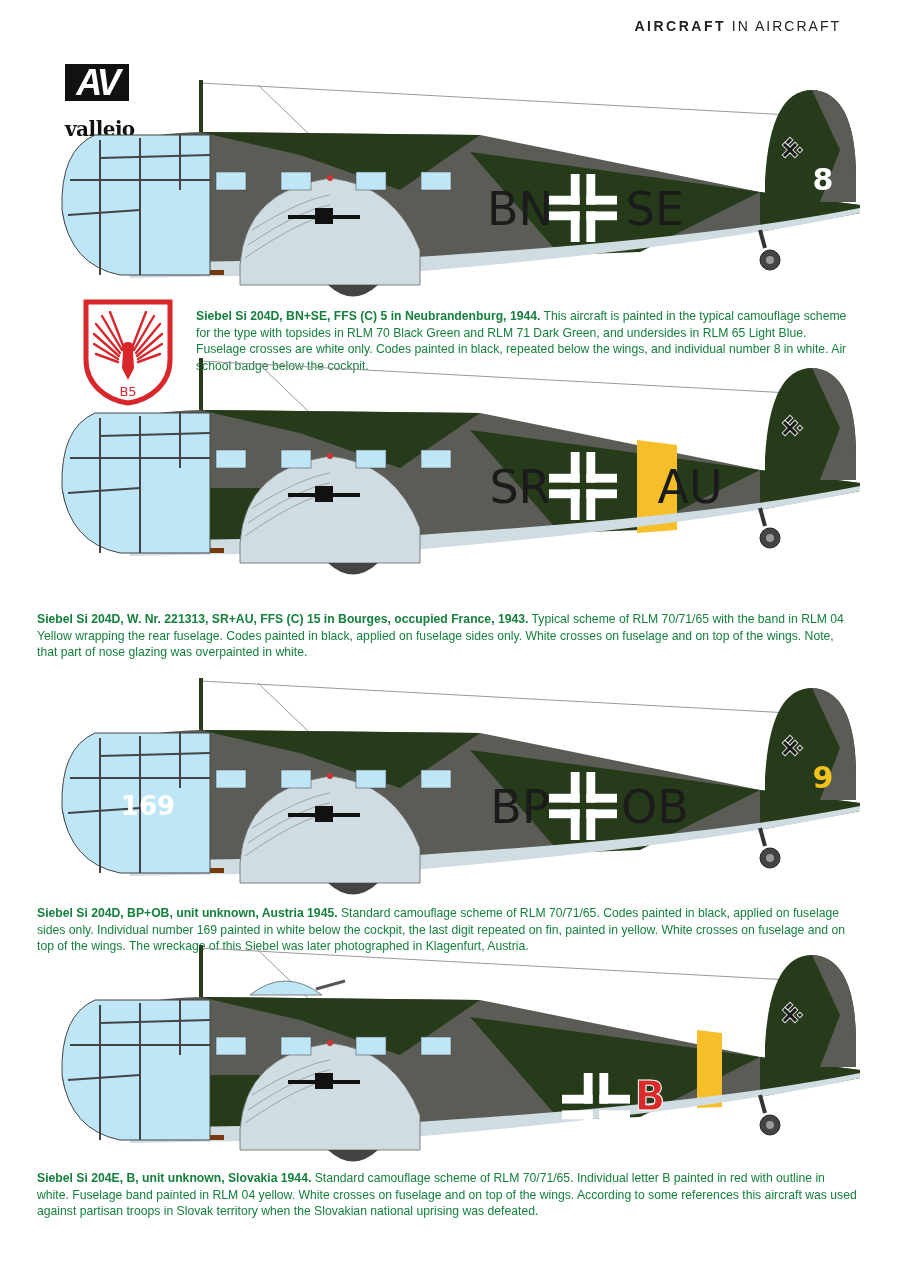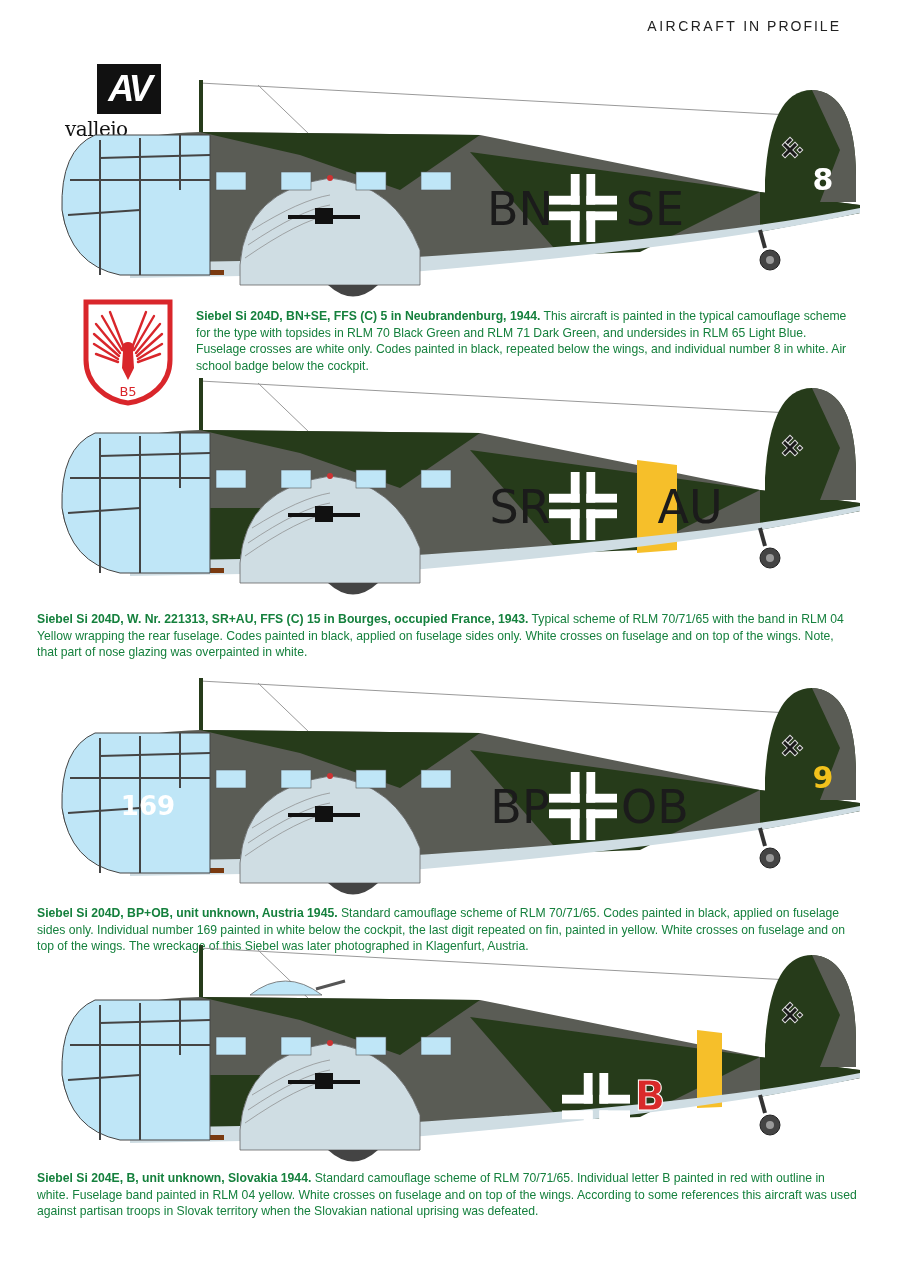--- a/index.html
+++ b/index.html
@@ -1,33 +1,33 @@
 <!DOCTYPE html>
 <html><head>
 <meta charset="utf-8">
 <style>
   html, body { margin:0; padding:0; background:#ffffff; }
   body { width:905px; height:1280px; position:relative; overflow:hidden; font-family:"Liberation Sans", sans-serif; color:#1a1a1a; }
   .header { position:absolute; top:18px; right:64px; font-size:14px; letter-spacing:2px; color:#222; }
-  .header b { font-weight:normal; letter-spacing:2.5px; }
+  .header b { font-weight:bold; letter-spacing:2.5px; }
   .logo { position:absolute; left:65px; top:64px; width:66px; }
-  .logo-box { width:64px; height:50px; background:#111; color:#fff; display:flex; align-items:center; justify-content:center; font-weight:bold; font-size:36px; font-style:italic; letter-spacing:-3px; line-height:1;margin-left:32px; }
-  .logo-word { font-family:"DejaVu Serif", serif; font-weight:normal; font-size:20px; color:#111; margin-top:3px; letter-spacing:-0.5px; }
+  .logo-box { width:64px; height:37px; background:#111; color:#fff; display:flex; align-items:center; justify-content:center; font-weight:bold; font-size:36px; font-style:italic; letter-spacing:-3px; line-height:1; }
+  .logo-word { font-family:"DejaVu Serif", serif; font-weight:bold; font-size:20px; color:#111; margin-top:16px; letter-spacing:-0.5px; }
   .profile { position:absolute; left:0; width:905px; }
   .profile svg { position:absolute; left:0; top:0; }
   .caption { position:absolute; font-size:12.2px; line-height:16.6px; color:#15803d; }
   .caption b { font-weight:bold; }
   .badge { position:absolute; left:82px; top:298px; width:92px; height:108px; }
   .code-text { font-family:"DejaVu Sans", sans-serif; }
 </style>
 </head>
 <body>
 
 <div class="header">
-  <b>AIRCRAFT</b><span> IN PROFILE</span>
+  <b>AIRCRAFT</b><span> IN AIRCRAFT</span>
 </div>
 
 <div class="logo">
   <div class="logo-box">AV</div>
   <div class="logo-word">vallejo</div>
 </div>
 
 <div id="profiles">
     <div class="profile" style="top: 80px; height: 260px; text-decoration: underline;">
       <svg width="905" height="260" viewBox="0 80 905 260">
@@ -89,21 +89,21 @@
           <rect x="5" y="-9" width="4" height="4" transform="translate(0,0)"></rect>
   </g>
     <text class="code-text" x="823" y="190" font-size="30" font-weight="bold" fill="#ffffff" text-anchor="middle">8</text>
 
     <line x1="760" y1="230" x2="765" y2="248" stroke="#333" stroke-width="4"></line>
     <circle cx="770" cy="260" r="10" fill="#444" stroke="#222"></circle>
         <circle cx="770" cy="260" r="4" fill="#999"></circle>
   </svg>
     </div>
     <div class="caption" style="top: 308px; left: 196px; width: 660px;"><b>Siebel Si 204D, BN+SE, FFS (C) 5 in Neubrandenburg, 1944.</b><span> This aircraft is painted in the typical camouflage scheme for the type with topsides in RLM 70 Black Green and RLM 71 Dark Green, and undersides in RLM 65 Light Blue. Fuselage crosses are white only. Codes painted in black, repeated below the wings, and individual number 8 in white. Air school badge below the cockpit.</span></div>
-    <div class="profile" style="top: 378px; height: 260px;">
+    <div class="profile" style="top: 358px; height: 260px;">
       <svg width="905" height="260" viewBox="0 378 905 260">
     <line x1="200" y1="381" x2="790" y2="413" stroke="#999" stroke-width="1"></line>
     <line x1="258" y1="383" x2="310" y2="433" stroke="#999" stroke-width="1"></line>
     <rect x="199" y="378" width="4" height="58" fill="#263b1a"></rect>
 
     <path d="M70 468 Q100 433 200 430 L480 433 L760 490 L860 503 L860 511 Q700 543 400 563 L130 568 Q65 553 62 508 Z" fill="#5a5c55"></path>
     <path d="M200 430 L480 433 L400 488 L300 453 Z" fill="#263b1a"></path>
     <path d="M470 450 L760 490 L640 550 L560 553 Z" fill="#263b1a"></path>
     <path d="M760 490 L860 503 L860 511 L760 530 Z" fill="#263b1a"></path>
     <path d="M140 508 L260 508 L250 573 L130 573 Z" fill="#263b1a"></path>

